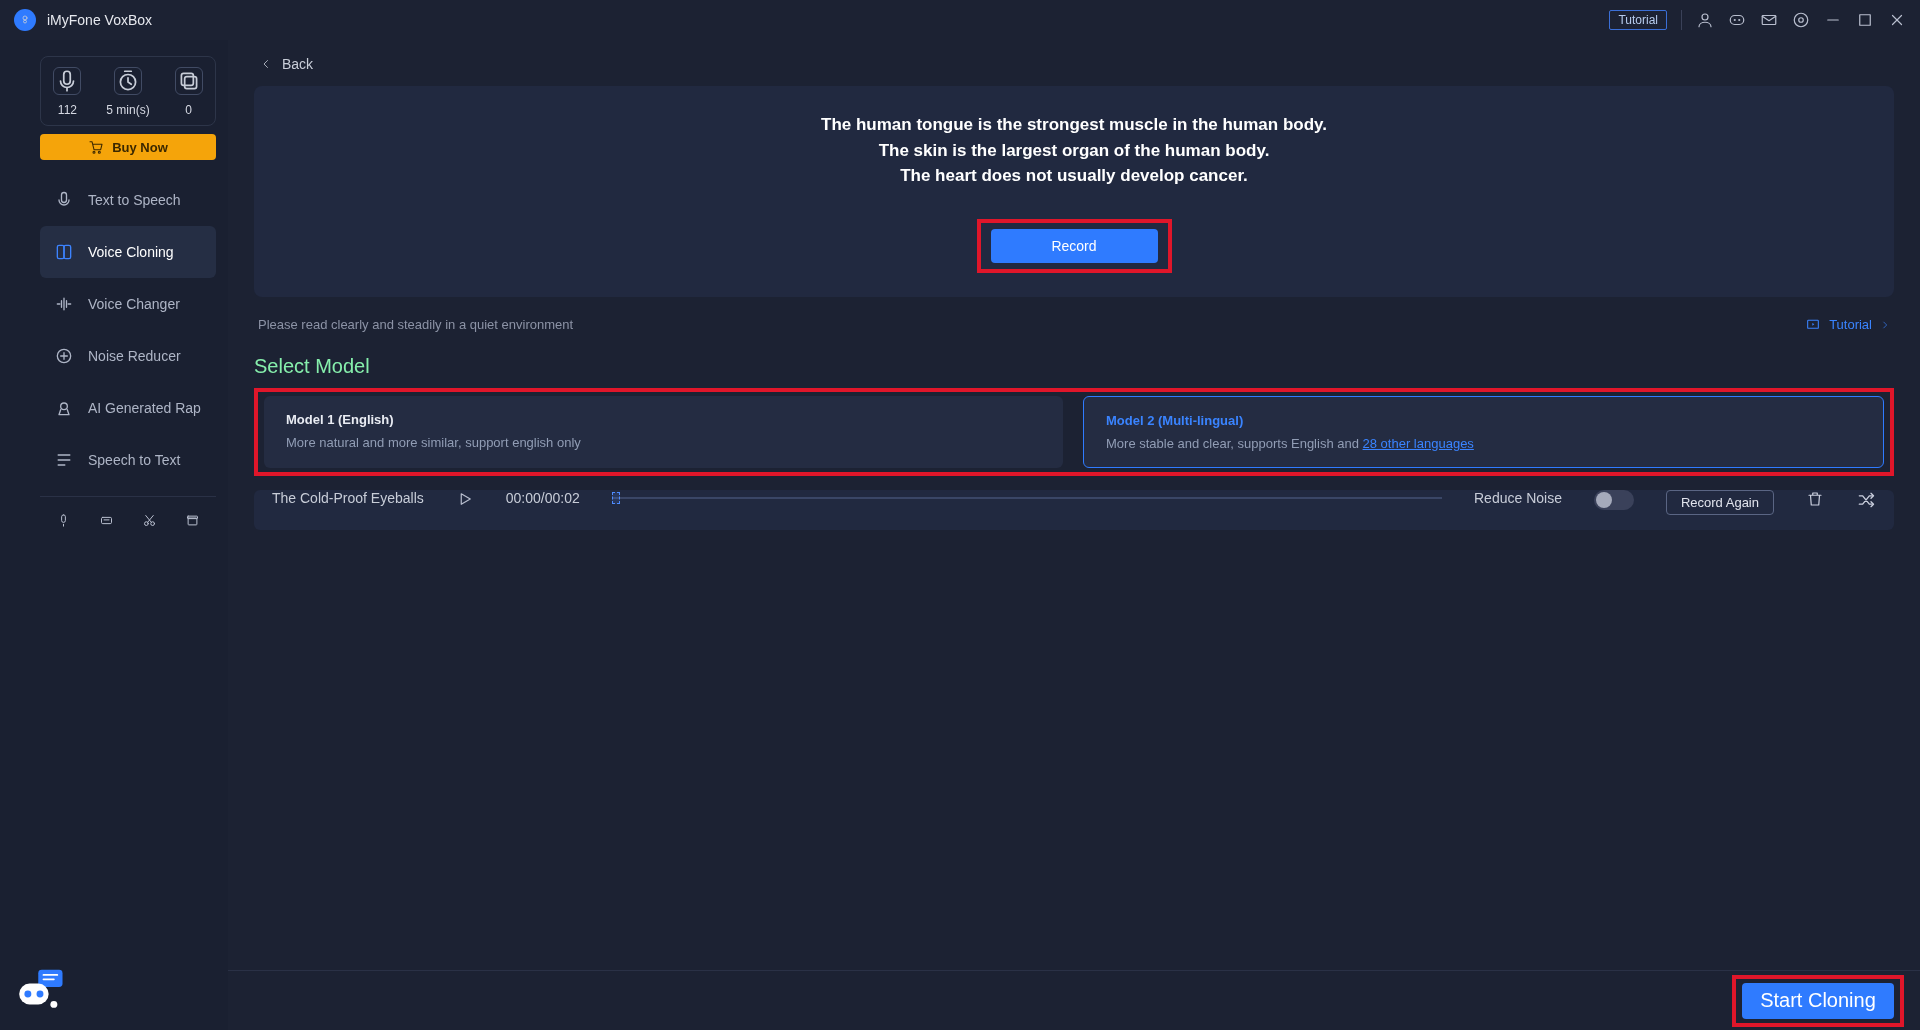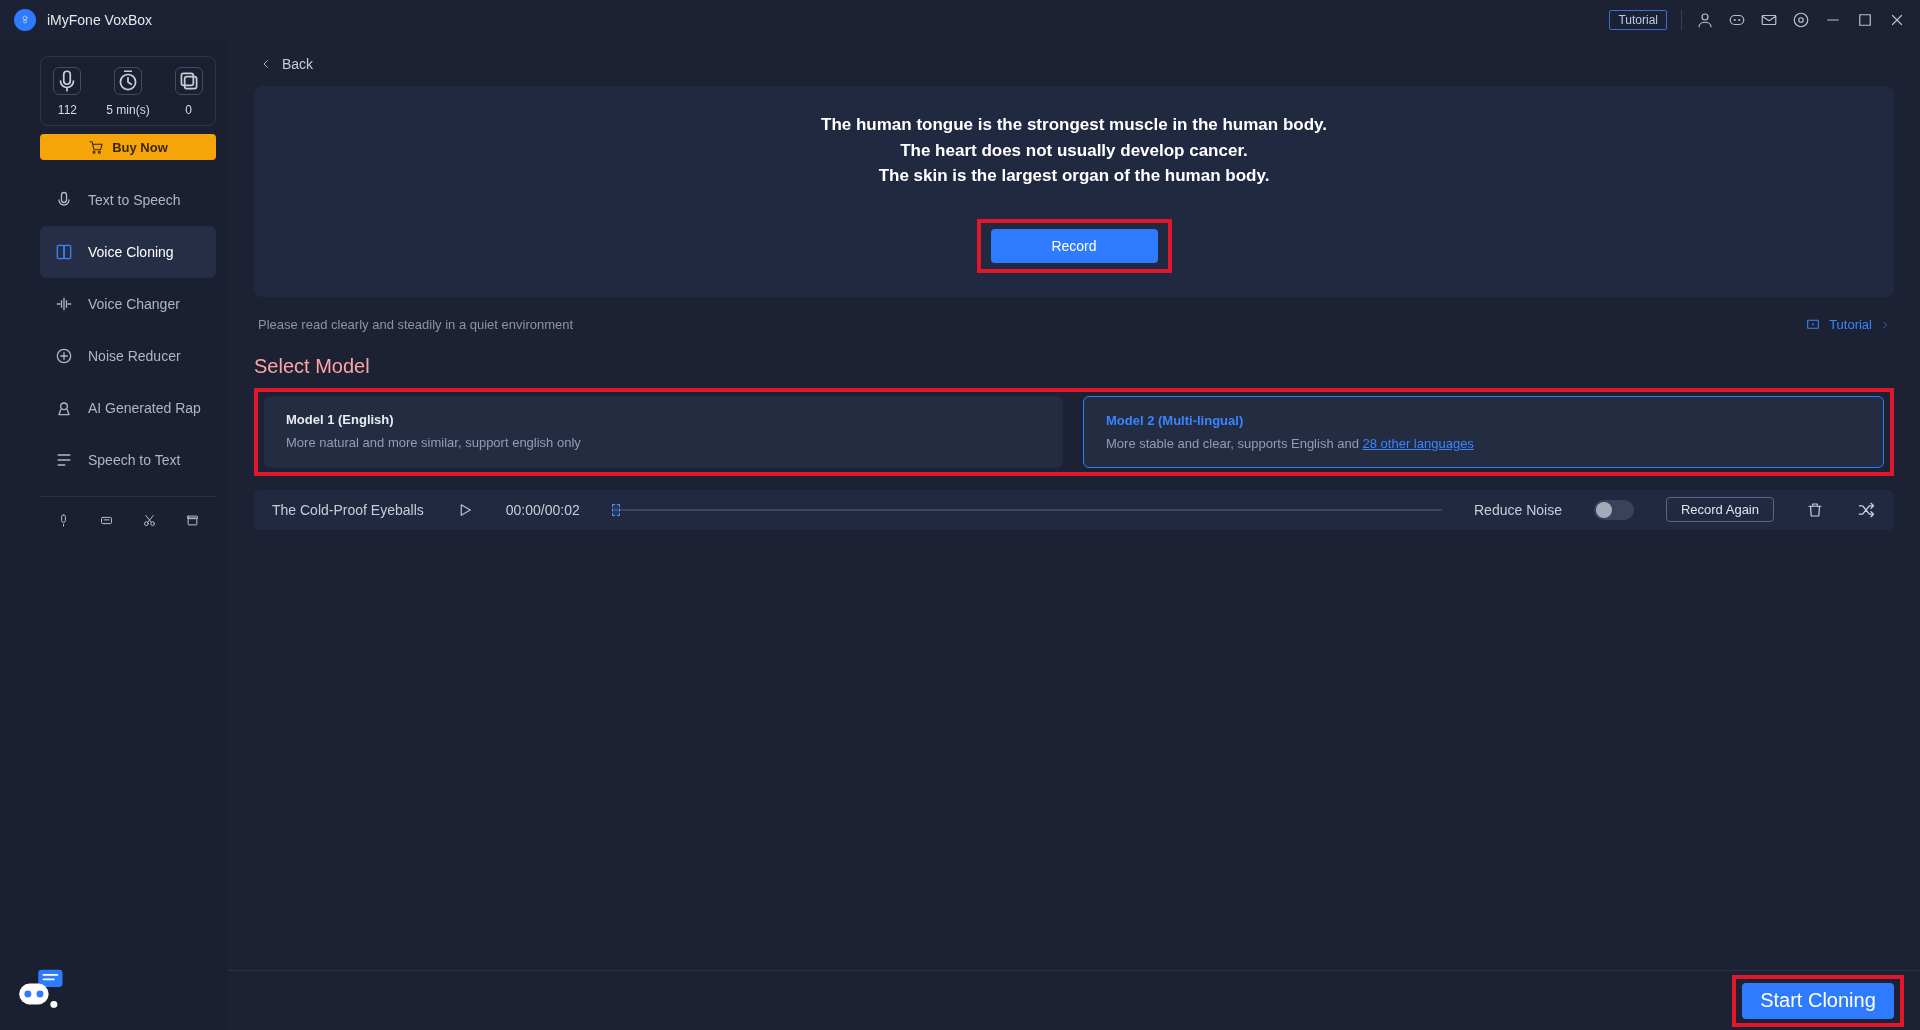--- a/index.html
+++ b/index.html
@@ -113,40 +113,40 @@
 .record-btn {
   background: #2f7bff; color:#fff; border-radius: 4px;
   width: 167px; height: 34px; display:flex; align-items:center; justify-content:center;
   font-size:14px; cursor:pointer;
 }
 
 .underline-row { display:flex; justify-content:space-between; align-items:center; margin-top:20px; padding: 0 4px;}
 .hint { color:#8c93a6; font-size:13px; }
 .tutorial-link { color:#3a84ff; font-size:13px; display:flex; align-items:center; gap:8px; cursor:pointer;}
 
-.select-h { font-size:20px; color:#fca5a5; margin-top:22px; font-weight:500;}
+.select-h { font-size:20px; color:#86efac; margin-top:22px; font-weight:500;}
 
 .models-hl { border: 4px solid #e0162a; margin-top: 10px; padding: 4px 6px;}
 .models { display:flex; gap: 20px; }
 .model {
   flex:1; background:#242c42; border-radius:6px;
   padding: 16px 22px;
 }
 .model.sel { border: 1px solid #2f7bff; }
 .model-t { font-size:13px; font-weight:700; color:#e9ecf3; }
 .model.sel .model-t { color:#3a84ff; }
 .model-d { font-size:13px; color:#919db5; margin-top:8px; }
 .model-d a { color:#3a84ff; text-decoration: underline; cursor:pointer; }
 
 .player-row {
   margin-top: 14px;
   background: #212940;
   border-radius: 6px;
   height: 40px;
-  display:flex; align-items:center; gap: 32px;
+  display:flex; align-items:flex-start; gap: 32px;
   padding: 0 18px;
 }
 .player-name { font-size:14px; color:#c8cdd8; }
 .play-icon { cursor:pointer; }
 .time { font-size:14px; color:#c8cdd8; }
 .track { position:relative; flex:1; height: 16px; }
 .track-bar { position:absolute; top:7px; left:0; right:0; height:2px; background:#3a4666; }
 .track-sel { position:absolute; top:2px; left:0; width:1%; height:12px; border:1px dashed #4e8cff; background:rgba(78,140,255,0.15); }
 .reduce-label { font-size:14px; color:#c8cdd8; }
 .toggle { width:40px; height:20px; border-radius:10px; background:#3a415a; position:relative; cursor:pointer;}
@@ -359,22 +359,22 @@
   <div class="content">
     <div class="back">
       <svg viewBox="0 0 24 24">
           <polyline points="15 5 8 12 15 19"></polyline>
         </svg>
       <span>Back</span>
     </div>
 
     <div class="read-card">
       <div class="read-text">The human tongue is the strongest muscle in the human body.</div>
+      <div class="read-text">The skin is the largest organ of the human body.</div>
       <div class="read-text">The heart does not usually develop cancer.</div>
-      <div class="read-text">The skin is the largest organ of the human body.</div>
       <div class="record-wrap">
         <div class="hl-box">
           <div class="record-btn">Record</div>
         </div>
       </div>
     </div>
 
     <div class="underline-row">
       <div class="hint">Please read clearly and steadily in a quiet environment</div>
       <div class="tutorial-link">

